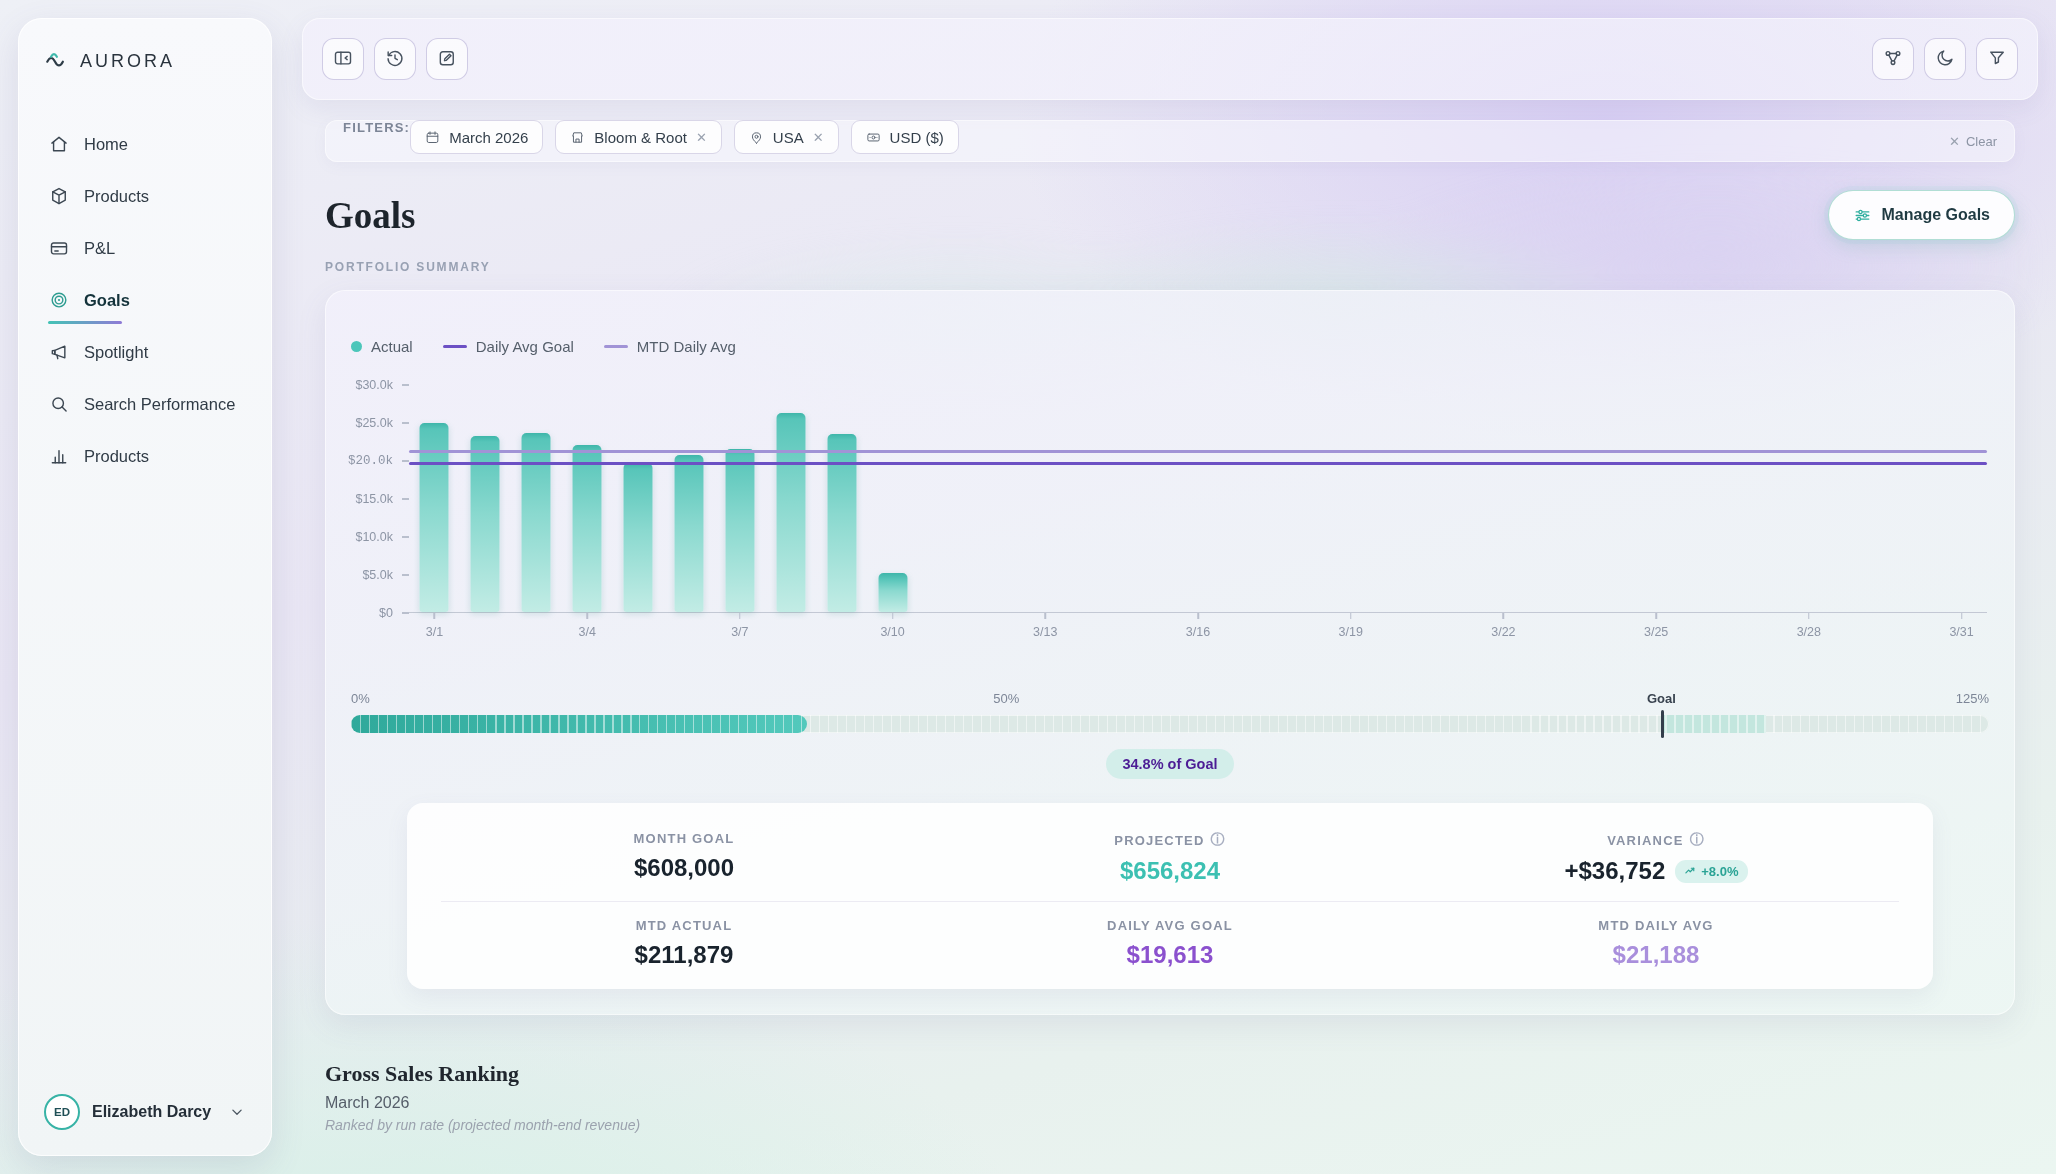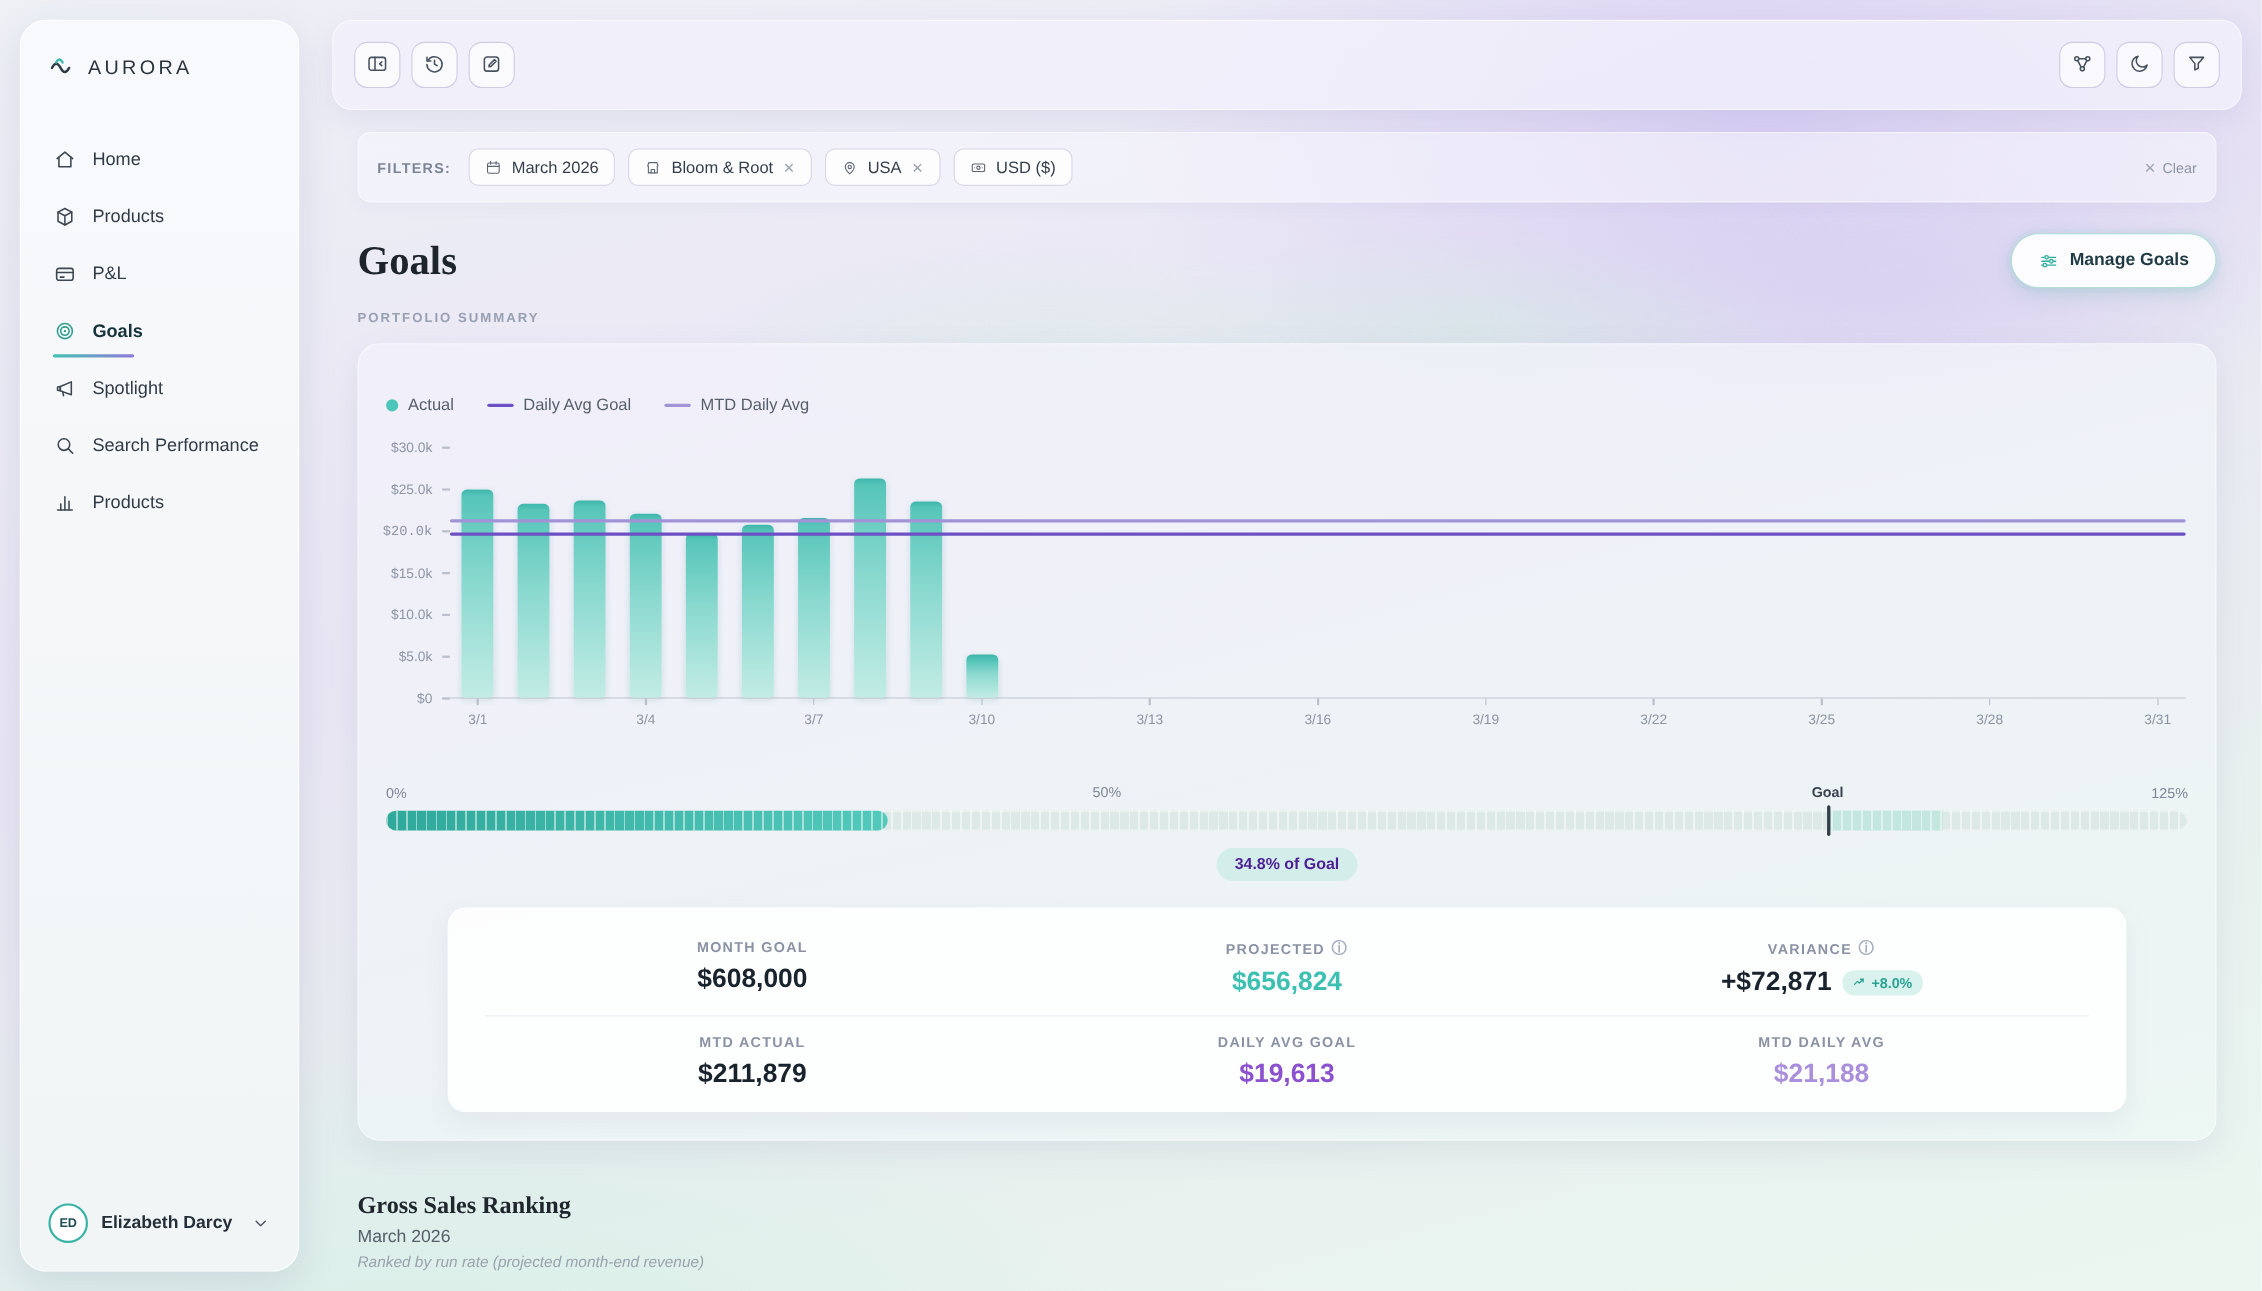--- a/index.html
+++ b/index.html
@@ -46,23 +46,23 @@
   .content{flex:1;display:flex;flex-direction:column;min-width:0;}
   .toolbar{height:82px;border-radius:18px;flex:0 0 82px;
     background:linear-gradient(90deg, rgba(242,240,251,.85), rgba(243,242,252,.72));
     box-shadow:0 8px 24px rgba(110,100,170,.10), inset 0 0 0 1px rgba(255,255,255,.55);
     display:flex;align-items:center;justify-content:space-between;padding:0 20px;}
   .tgroup{display:flex;gap:10px;}
   .tbtn{width:42px;height:42px;border-radius:12px;background:rgba(255,255,255,.65);
     border:1px solid rgba(203,198,226,.9);display:grid;place-items:center;color:#47525f;cursor:pointer;}
   .inner{padding:0 23px;flex:1;display:flex;flex-direction:column;}
 
-  .filters{margin-top:20px;height:64px;border-radius:12px;background:rgba(248,247,253,.55);
+  .filters{margin-top:20px;height:42px;border-radius:12px;background:rgba(248,247,253,.55);
     box-shadow:0 4px 14px rgba(120,120,170,.06), inset 0 0 0 1px rgba(255,255,255,.5);
-    display:flex;align-items:center;gap:16px;padding:0 18px;}
+    display:flex;padding:0 18px;}
   .filters-label{font-size:13px;letter-spacing:1.2px;color:#7c8596;font-weight:700;}
   .chips{display:flex;gap:12px;}
   .chip{height:34px;display:inline-flex;align-items:center;gap:9px;background:rgba(255,255,255,.82);
     border:1px solid #d9d6e8;border-radius:9px;padding:0 14px;font-size:15px;color:#333f4b;font-weight:500;cursor:pointer;}
   .chip .ic{color:#5c6673;display:grid;place-items:center;}
   .chip .x,.clear .x{color:#99a1af;font-size:13px;cursor:pointer;}
   .clear{margin-left:auto;font-size:13px;color:#8c94a4;display:flex;gap:6px;align-items:center;cursor:pointer;}
 
   .page-head{margin-top:28px;display:flex;align-items:center;justify-content:space-between;}
   .page-title{font-family:"Liberation Serif",serif;font-size:37px;font-weight:600;color:#1d242c;}
@@ -449,21 +449,21 @@
               <div class="val teal">
                 <span>$656,824</span>
               </div>
             </div>
             <div class="stat">
               <div class="lab">
                 <span>VARIANCE</span>
                 <span class="info">ⓘ</span>
               </div>
               <div class="val dark">
-                <span>+$72,871</span>
+                <span>+$36,752</span>
                 <span class="delta-badge">
                   <span class="tic">
                     <svg viewBox="0 0 24 24" width="13" height="13" fill="none" stroke="currentColor" stroke-width="2.2" stroke-linecap="round" stroke-linejoin="round">
                       <path d="m3.5 14.5 5-5 3 3 6.5-6.5"></path>
                       <path d="M13.5 6H18v4.5"></path>
                     </svg>
                   </span>
                   <span>+8.0%</span>
                 </span>
               </div>

